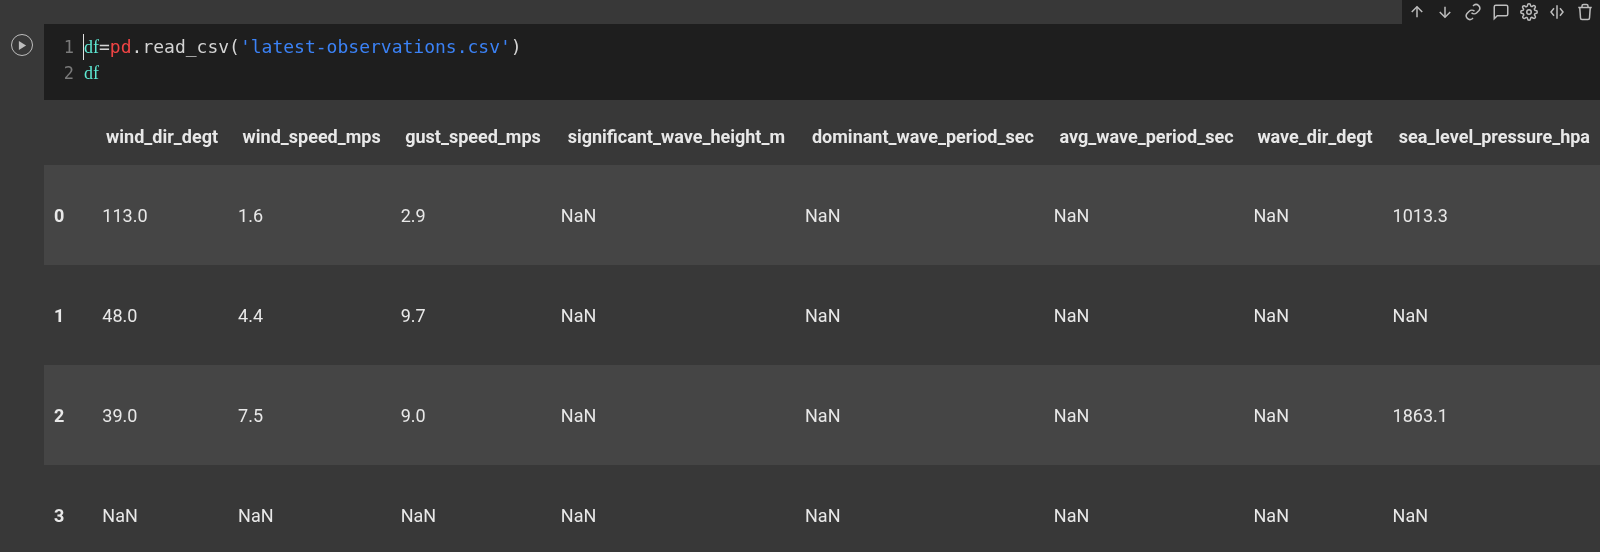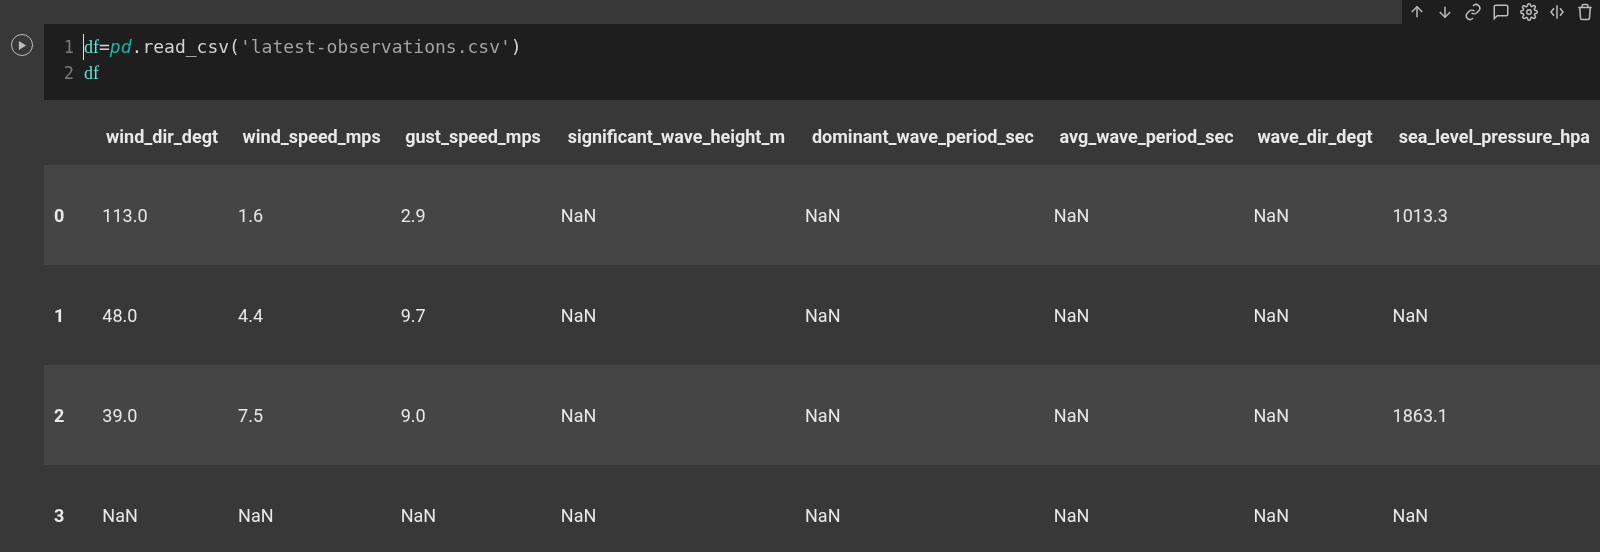--- a/index.html
+++ b/index.html
@@ -75,23 +75,23 @@
   .gutter {
     color: #7a7a7a;
     width: 18px;
     text-align: right;
     margin-right: 10px;
     user-select: none;
     font-size: 17px;
   }
   .tok-var { color: #5eead4; font-family: Liberation Serif, serif; }
   .tok-op  { color: #d4d4d4; }
-  .tok-mod { color: #14b8a6; font-style: italic; }
+  .tok-mod { color: #ef4444; }
   .tok-fn  { color: #d4d4d4; text-align: right; }
-  .tok-str { color: #a3a3a3; }
+  .tok-str { color: #3b82f6; }
   .tok-pun { color: #d4d4d4; }
   .cursor { border-left: 1.5px solid #e0e0e0; margin-left: -1px; }
 
   
   .output {
     padding: 20px 0 0 44px;
   }
   .df {
     border-collapse: collapse;
     font-family: -apple-system, BlinkMacSystemFont, "Segoe UI", Roboto, sans-serif;

